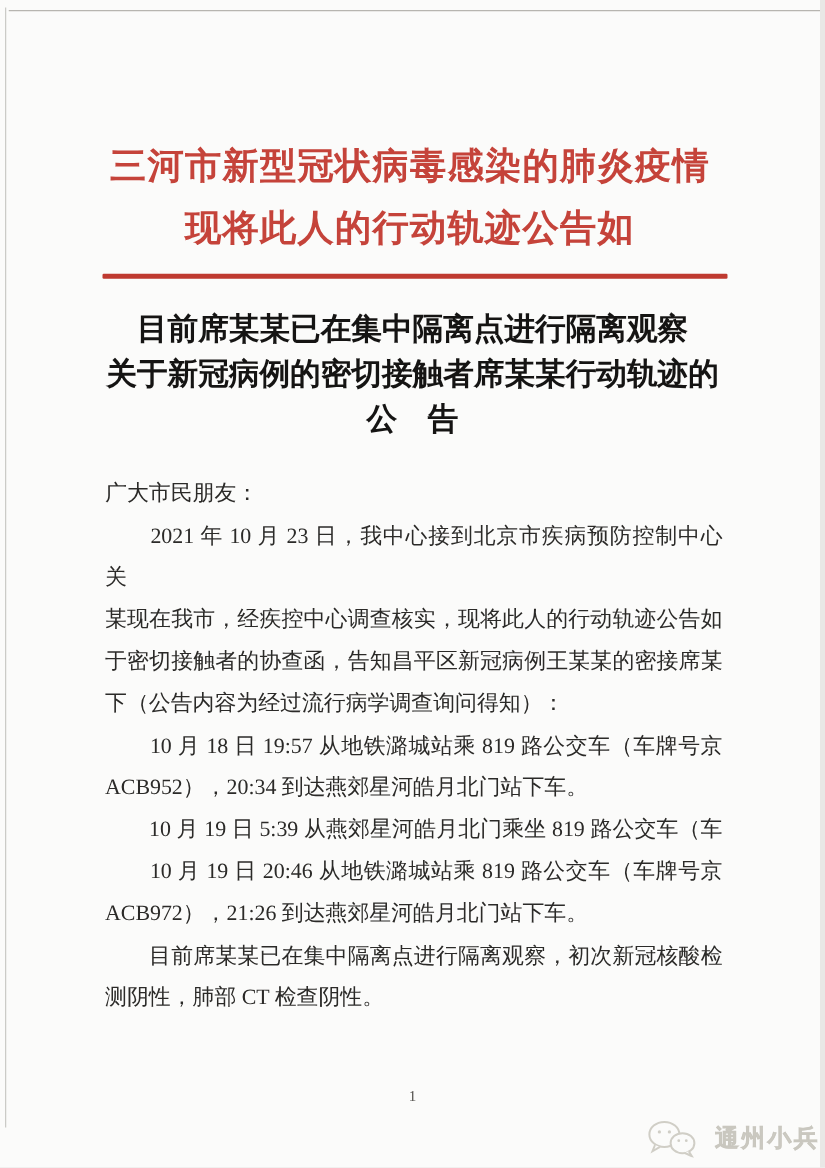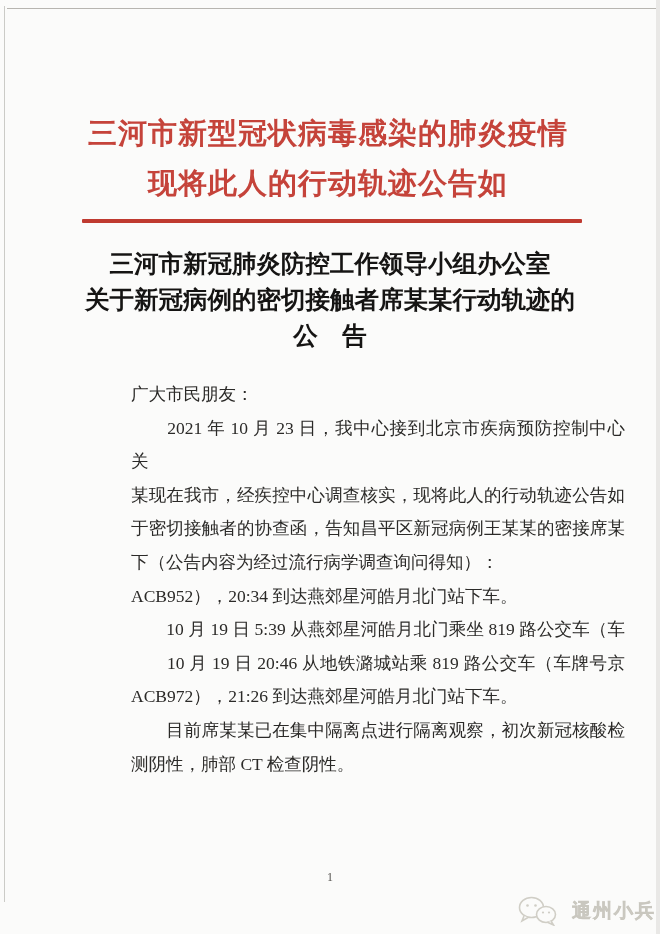--- a/index.html
+++ b/index.html
@@ -67,21 +67,20 @@
   }
   .body-text {
     position: absolute;
     top: 378px;
     left: 84px;
     width: 494px;
     color: #2b2a28;
     font-size: 17.5px;
     line-height: 33.6px;
     font-family: "Liberation Serif", serif;
-    margin-left: 47px;
   }
   .bline {
     text-align: justify;
     white-space: pre-wrap;
   }
   .bline.fill {
     text-align-last: justify;
   }
   .page-number {
     position: absolute;
@@ -123,31 +122,32 @@
   <div class="edge-top"></div>
 
   <div class="letterhead" style="color:#c5433a;">
     <div>三河市新型冠状病毒感染的肺炎疫情</div>
     <div>现将此人的行动轨迹公告如</div>
   </div>
 
   <div class="red-rule"></div>
 
   <div class="doc-title">
-    <div>三河市新冠肺炎防控工作领导小组办公室</div>
+    <div>目前席某某已在集中隔离点进行隔离观察</div>
     <div>关于新冠病例的密切接触者席某某行动轨迹的</div>
     <div>公　告</div>
   </div>
 
   <div class="body-text">
       <div class="bline">广大市民朋友：</div>
       <div class="bline fill">　　2021 年 10 月 23 日，我中心接到北京市疾病预防控制中心关</div>
       <div class="bline fill">某现在我市，经疾控中心调查核实，现将此人的行动轨迹公告如</div>
       <div class="bline fill">于密切接触者的协查函，告知昌平区新冠病例王某某的密接席某</div>
       <div class="bline">下（公告内容为经过流行病学调查询问得知）：</div>
+      <div class="bline fill">　　10 月 18 日 19:57 从地铁潞城站乘 819 路公交车（车牌号京</div>
       <div class="bline">ACB952），20:34 到达燕郊星河皓月北门站下车。</div>
       <div class="bline fill">　　10 月 19 日 5:39 从燕郊星河皓月北门乘坐 819 路公交车（车</div>
       <div class="bline fill">　　10 月 19 日 20:46 从地铁潞城站乘 819 路公交车（车牌号京</div>
       <div class="bline">ACB972），21:26 到达燕郊星河皓月北门站下车。</div>
       <div class="bline fill">　　目前席某某已在集中隔离点进行隔离观察，初次新冠核酸检</div>
       <div class="bline">测阴性，肺部 CT 检查阴性。</div>
     </div>
 
   <div class="page-number">1</div>
 

